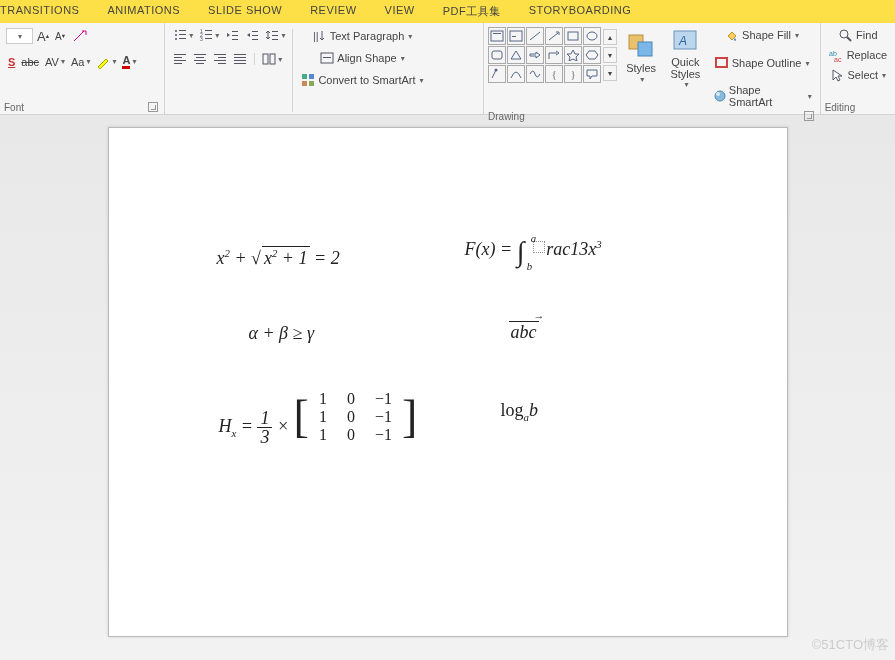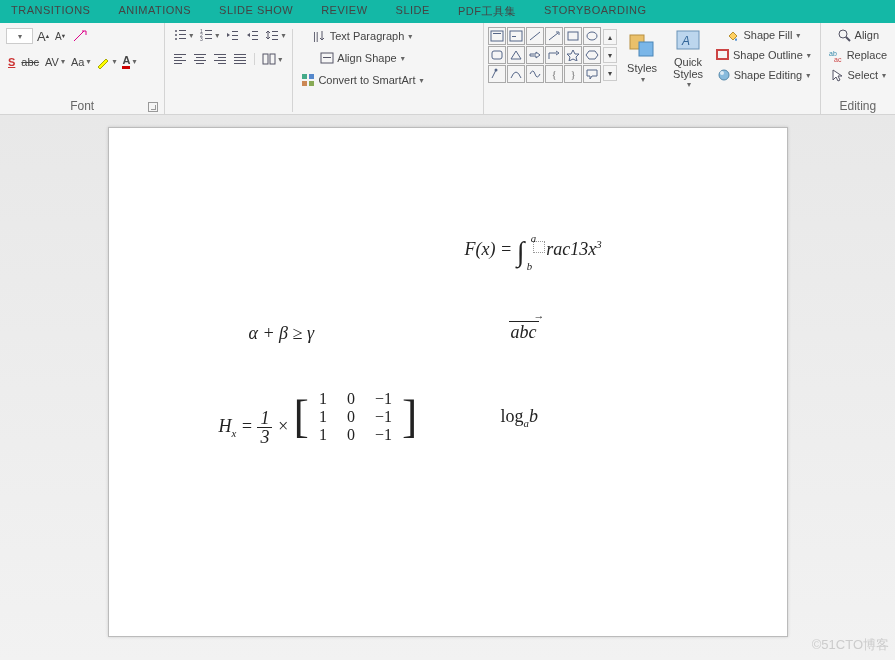--- a/index.html
+++ b/index.html
@@ -1,21 +1,21 @@
 <!DOCTYPE html>
 <html><head>
 <meta charset="utf-8">
 <style>
   * { box-sizing: border-box; margin: 0; padding: 0; }
   body { font-family: "Segoe UI", Tahoma, sans-serif; font-size: 11px; background: #fff; width: 895px; height: 660px; overflow: hidden; position: relative; }
-  .tabs { display: flex; gap: 28px; padding: 4px 0 4px 11px; background: #14b8a6; color: #444; font-size: 11px; letter-spacing: 0.5px; }
+  .tabs { display: flex; gap: 28px; padding: 4px 0 4px 0; background: #fde047; color: #444; font-size: 11px; letter-spacing: 0.5px; }
   .tabs span { cursor: pointer; }
   .ribbon { display: flex; background: #f5f5f5; border-bottom: 1px solid #d4d4d4; height: 92px; }
   .group { border-right: 1px solid #d4d4d4; display: flex; flex-direction: column; justify-content: space-between; padding: 2px 4px 0 4px; position: relative; }
-  .group-label { text-align: center; font-size: 12px; color: #666; padding: 2px 0 1px 0; position: relative; }
+  .group-label { text-align: left; font-size: 10px; color: #666; padding: 2px 0 1px 0; position: relative; }
   .dlg { position: absolute; right: 2px; bottom: 2px; width: 10px; height: 10px; border: 1px solid #999; display: flex; align-items: flex-end; justify-content: flex-end; }
   .dlg::after { content:""; width:4px; height:4px; border-right:1px solid #999; border-bottom:1px solid #999; margin:0 1px 1px 0;}
   .gbody { display: flex; flex: 1; align-items: flex-start; padding-top: 2px; }
   .col { display: flex; flex-direction: column; gap: 2px; margin: 0 2px; }
   .row { display: flex; align-items: center; gap: 2px; }
   .btn, .icon { display: inline-flex; align-items: center; justify-content: center; color: #444; }
   .btn { padding: 1px 2px; cursor: pointer; }
   .lbl { font-size: 11px; color: #444; }
   .chev::after { content:"▾"; font-size:8px; color:#666; margin-left:2px; }
   .sep { width:1px; background:#d4d4d4; align-self:stretch; margin:2px 3px; }
@@ -40,21 +40,21 @@
   .placeholder-box { display:inline-block; width:12px; height:12px; border:1px dotted #999; vertical-align:2px; margin-right:1px;}
 </style>
 </head>
 <body>
 
 <div class="tabs">
   <span>TRANSITIONS</span>
   <span>ANIMATIONS</span>
   <span>SLIDE SHOW</span>
   <span>REVIEW</span>
-  <span>SLIDE</span>
+  <span>VIEW</span>
   <span>PDF工具集</span>
   <span>STORYBOARDING</span>
 </div>
 
 <div class="ribbon">
 
   <div class="group" style="width:166px">
     <div class="gbody">
       <div class="col">
         <div class="row">
@@ -320,54 +320,55 @@
         <span>Styles</span>
       </div>
       <div class="bigbtn chev">
         <svg width="30" height="28">
             <rect x="4" y="4" width="22" height="18" fill="#bcd6ee" stroke="#6b93b8"></rect>
             <text x="9" y="18" font-size="12" fill="#369" font-style="italic">A</text>
           </svg>
         <span style="white-space:pre-line">Quick
 Styles</span>
       </div>
-      <div class="col" style="gap:4px">
+      <div class="col" style="gap:12px">
         <div class="btn chev row">
             <svg width="16" height="14">
               <path d="M4 8 L8 4 L12 8 L8 12 Z" fill="#ffd060" stroke="#b89030"></path>
               <path d="M11 10 q2 2 0 3 q-2 -1 0 -3" fill="#48c"></path>
             </svg>
             <span class="lbl">Shape Fill</span>
           </div>
         <div class="btn chev row">
             <svg width="16" height="14">
               <rect x="2" y="2" width="11" height="9" fill="none" stroke="#c44" stroke-width="2"></rect>
             </svg>
             <span class="lbl">Shape Outline</span>
           </div>
         <div class="btn chev row">
             <svg width="16" height="14">
               <circle cx="8" cy="7" r="5" fill="#8bd" stroke="#58a"></circle>
               <circle cx="6" cy="5" r="2" fill="#fff" opacity="0.7"></circle>
             </svg>
-            <span class="lbl">Shape Editing</span>
-          </div>
-      </div>
-    </div>
+            <span class="lbl">Shape SmartArt</span>
+          </div>
+      </div>
+    </div>
+    <div class="group-label"><span>Drawing</span><span class="dlg"></span></div>
   </div>
 
   <div class="group" style="flex:1;border-right:none">
     <div class="gbody">
       <div class="col" style="gap:4px">
         <div class="btn row">
             <svg width="16" height="14">
               <circle cx="6" cy="6" r="4" fill="none" stroke="#556"></circle>
               <line x1="9" y1="9" x2="13" y2="13" stroke="#556" stroke-width="2"></line>
             </svg>
-            <span class="lbl">Align</span>
+            <span class="lbl">Find</span>
           </div>
         <div class="btn row">
             <svg width="16" height="14">
               <text x="0" y="8" font-size="7" fill="#38a">ab</text>
               <text x="5" y="14" font-size="7" fill="#c44">ac</text>
             </svg>
             <span class="lbl">Replace</span>
           </div>
         <div class="btn chev row">
             <svg width="16" height="14">
@@ -377,20 +378,23 @@
           </div>
       </div>
     </div>
     <div class="group-label"><span>Editing</span></div>
   </div>
 </div>
 
 <div class="workarea">
   <div class="slide">
 
+    <div class="eq" style="left:108px;top:118px">
+      <span>x</span><sup>2</sup><span> + </span><span style="font-style:normal">√</span><span class="sqrt"><span>x</span><sup>2</sup><span> + 1</span></span><span> = 2</span>
+    </div>
 
     <div class="eq" style="left:140px;top:195px">α + β ≥ γ</div>
 
     <div class="eq" style="left:110px;top:262px">
       <span>H</span><sub>x</sub><span> = </span><span style="display:inline-block;vertical-align:middle;text-align:center;line-height:1"><span style="display:block;border-bottom:1px solid #222;padding:0 3px">1</span><span style="display:block;padding:0 3px">3</span></span><span> × </span><span class="mat">
           <span class="br">[</span>
           <table>
             <tbody>
               <tr>
                 <td>1</td>
@@ -414,20 +418,20 @@
     </div>
 
     <div class="eq" style="left:356px;top:108px">
       <span>F(x) = </span><span style="position:relative;display:inline-block"><span class="intg">∫</span><sup style="position:absolute;top:-4px;left:14px">a</sup><sub style="position:absolute;bottom:-4px;left:10px">b</sub></span>&nbsp;&nbsp;<span class="placeholder-box"></span><span>rac13x</span><sup>3</sup>
     </div>
 
     <div class="eq" style="left:400px;top:194px">
       <span class="vec">abc</span>
     </div>
 
-    <div class="eq" style="left:392px;top:278px">
+    <div class="eq" style="left:392px;top:272px">
       <span style="font-style:normal">log</span><sub>a</sub><span>b</span>
     </div>
 
   </div>
 </div>
 
 <div class="watermark">©51CTO博客</div>
 
 </body></html>

